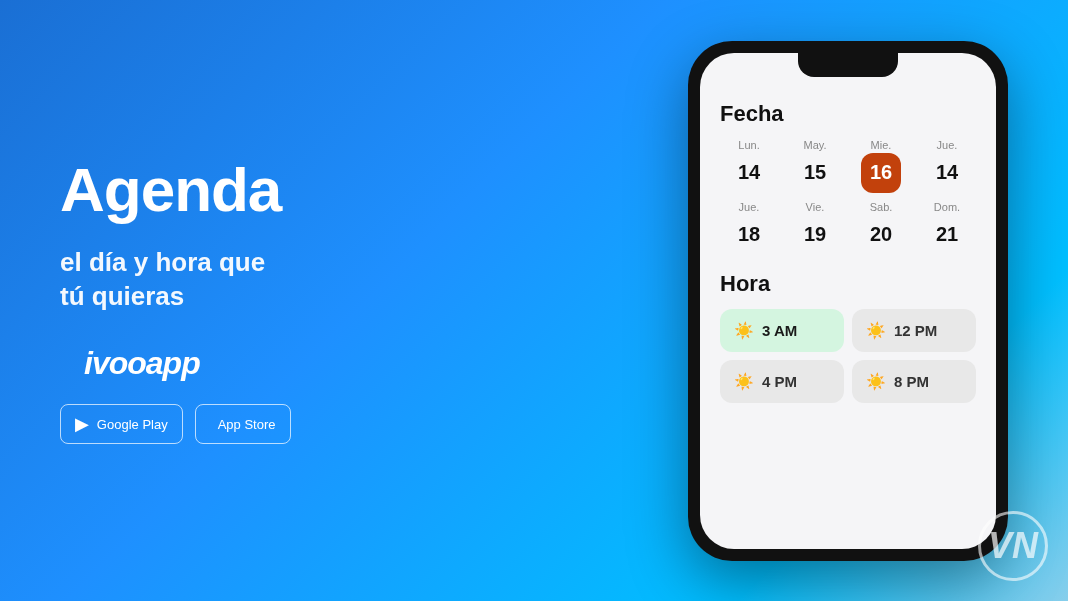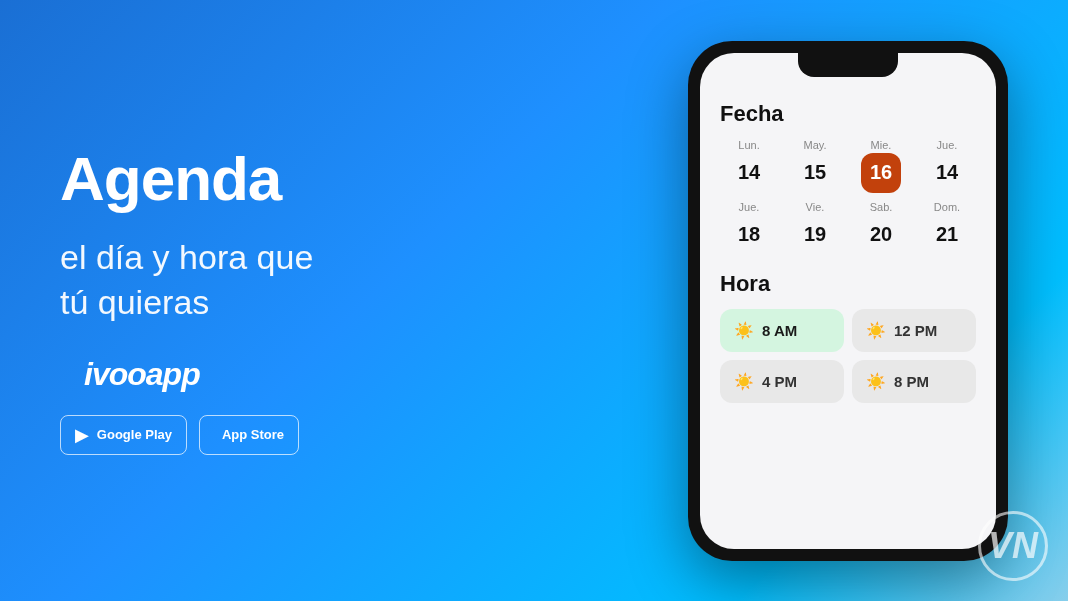--- a/index.html
+++ b/index.html
@@ -31,22 +31,22 @@
 
     .headline {
       font-size: 62px;
       font-weight: 800;
       line-height: 1.05;
       letter-spacing: -1px;
       margin-bottom: 24px;
     }
 
     .subheadline {
-      font-size: 34px;
-      font-weight: 400;
+      font-size: 26px;
+      font-weight: 700;
       line-height: 1.3;
       margin-bottom: 32px;
       opacity: 0.95;
     }
 
     .brand-logo {
       font-size: 32px;
       font-weight: 700;
       color: white;
       margin-bottom: 22px;
@@ -74,21 +74,21 @@
       color: white;
       cursor: pointer;
     }
 
     .store-btn .store-icon {
       font-size: 18px;
     }
 
     .store-btn .store-label {
       font-size: 13px;
-      font-weight: 700;
+      font-weight: 400;
     }
 
     
     .right-panel {
       flex: 0 0 auto;
       display: flex;
       align-items: flex-start;
       justify-content: center;
       position: relative;
     }
@@ -316,21 +316,21 @@
             </div>
         </div>
 
         <div class="hour-section">
           <div class="section-title">Hora</div>
 
           <div class="time-grid">
 
           <div class="time-slot active">
       <span class="time-icon">☀️</span>
-      <span>8 AM</span>
+      <span>3 AM</span>
     </div>
               <div class="time-slot">
       <span class="time-icon">☀️</span>
       <span>12 PM</span>
     </div>
               <div class="time-slot">
       <span class="time-icon">☀️</span>
       <span>4 PM</span>
     </div>
               <div class="time-slot">

